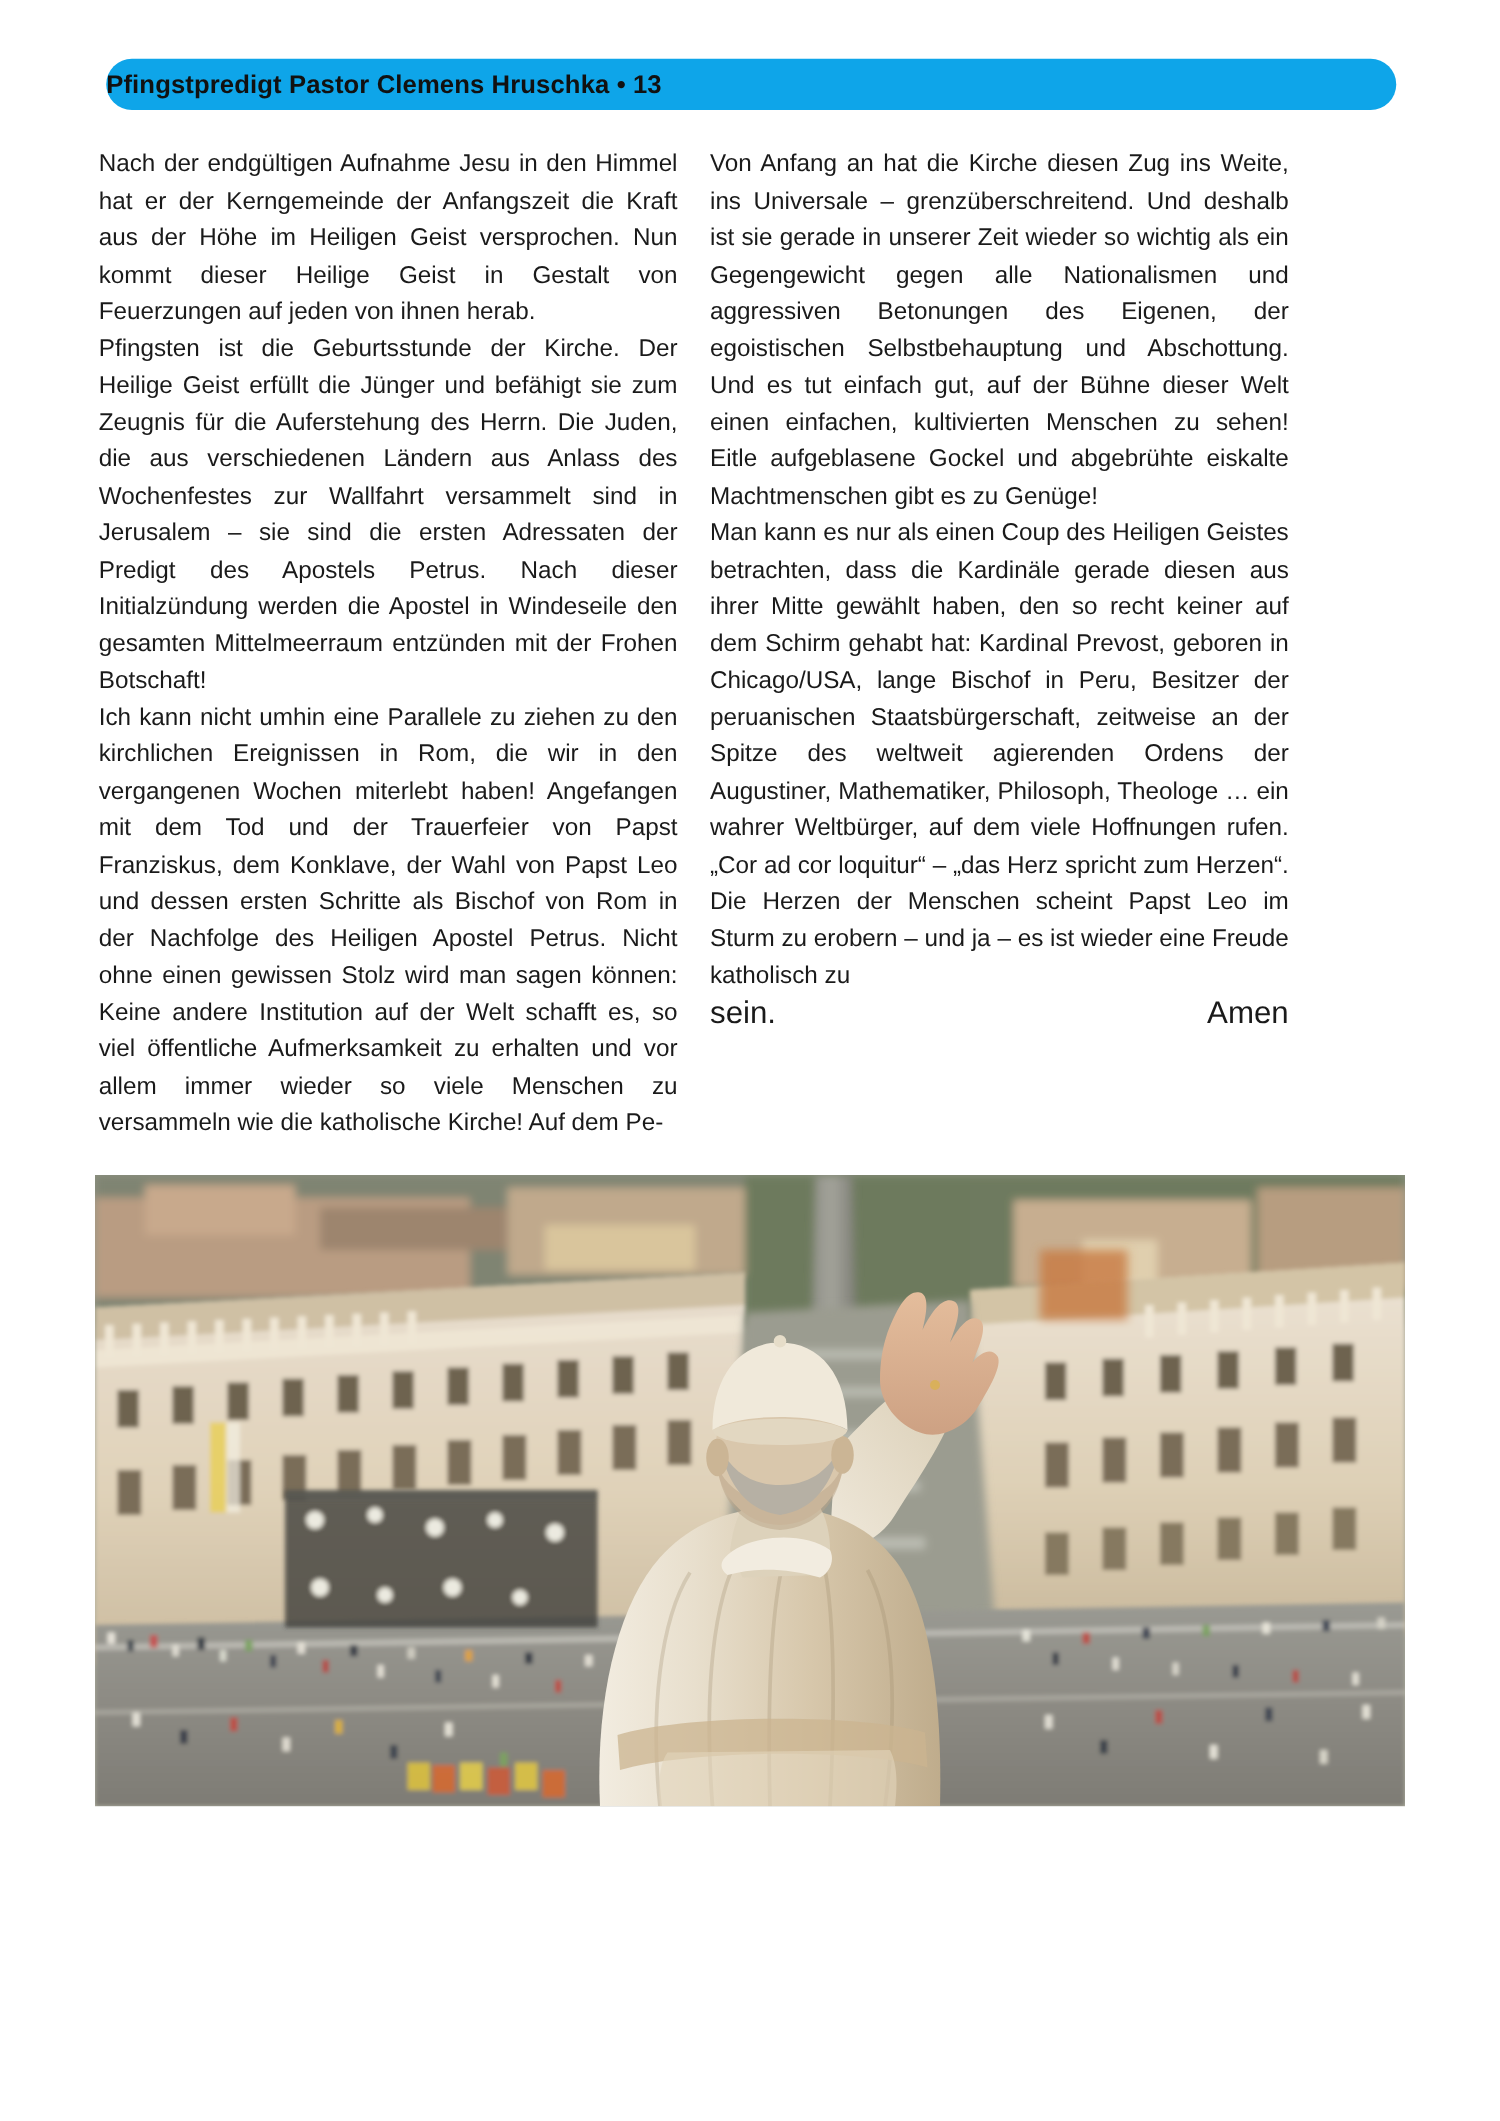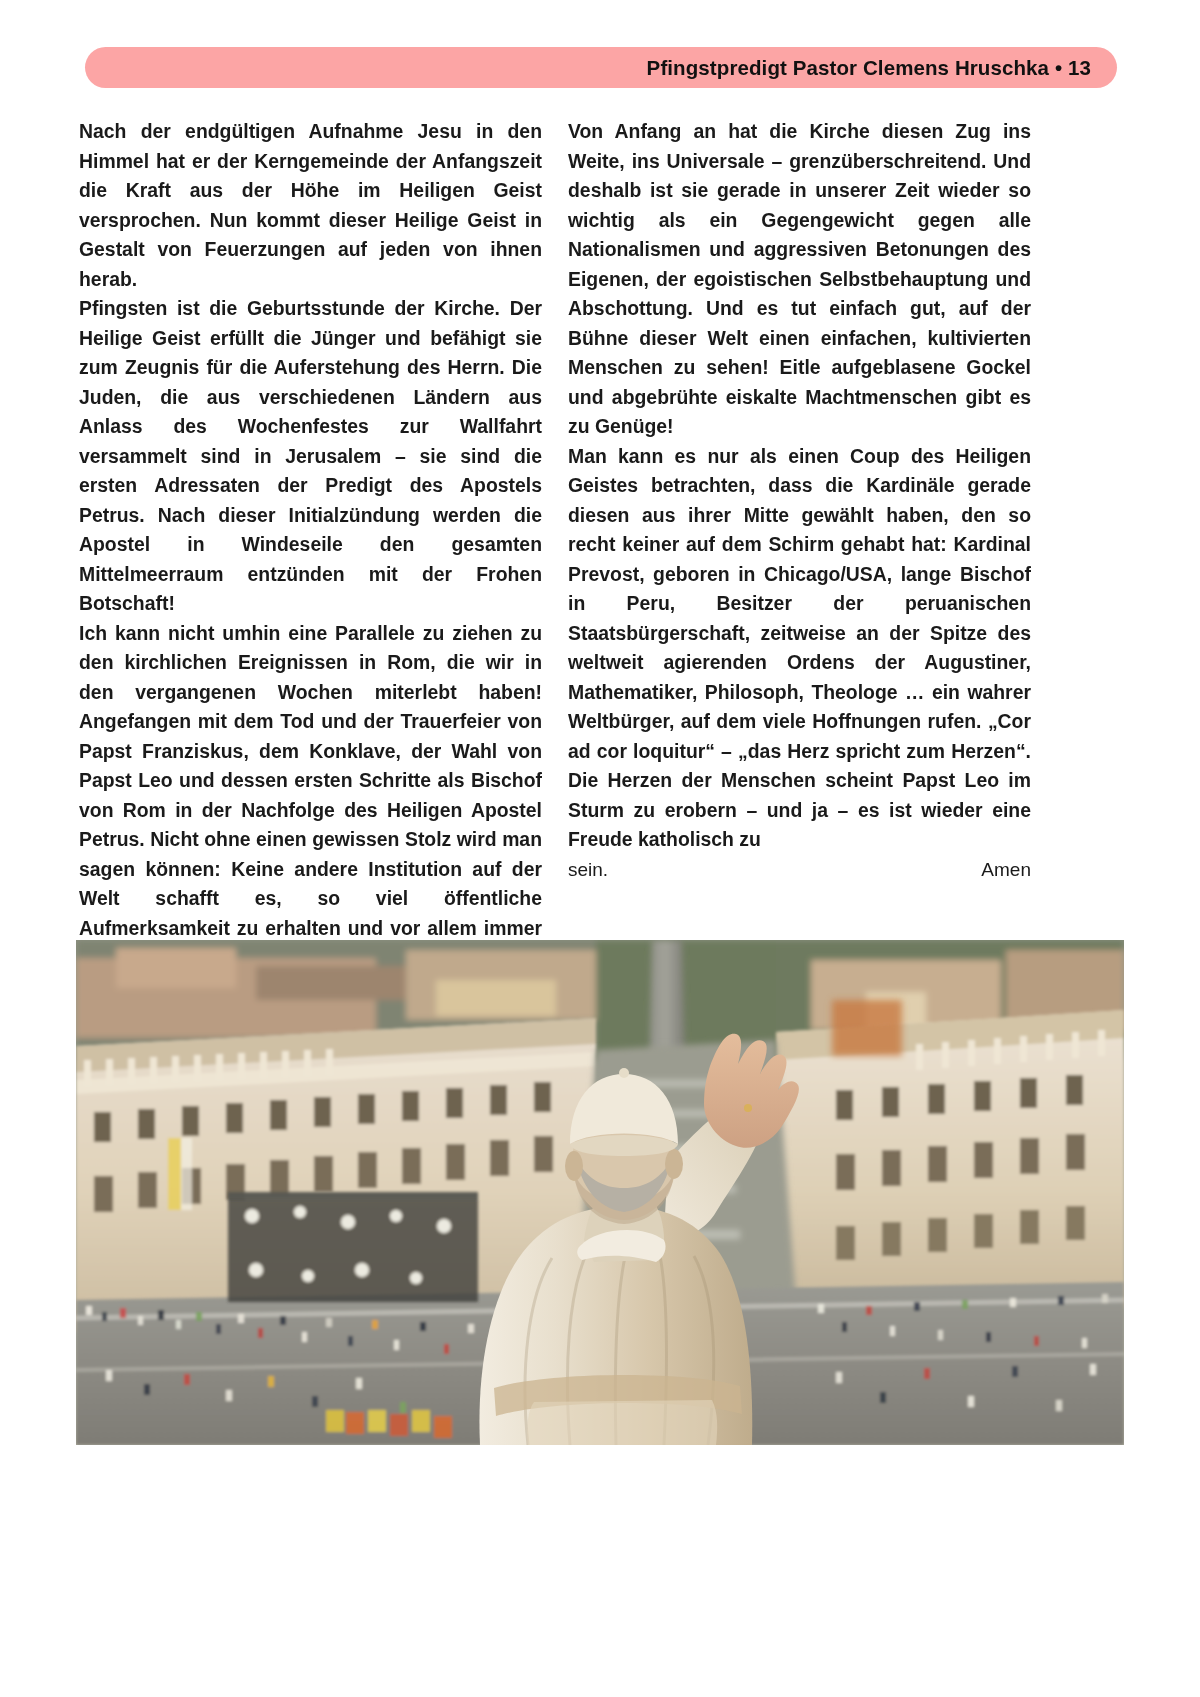--- a/index.html
+++ b/index.html
@@ -17,24 +17,24 @@
   }
 
   
   .header-bar {
     position: absolute;
     left: 85px;
     top: 47px;
     width: 1032px;
     height: 41px;
     border-radius: 21px;
-    background: #fca5a5;
+    background: #0ea5e9;
     display: flex;
     align-items: center;
-    justify-content: flex-end;
+    justify-content: flex-start;
     box-sizing: border-box;
     padding-right: 26px;
   }
   .header-title {
     font-size: 20.5px;
     font-weight: bold;
     color: #111111;
     letter-spacing: 0.1px;
     white-space: nowrap;
   }
@@ -53,27 +53,26 @@
     flex: 0 0 463px;
   }
   .para {
     font-size: 19.4px;
     line-height: 29.5px;
     text-align: justify;
     text-justify: inter-word;
     margin: 0;
     hyphens: manual;
     color: #1a1a1a;
-    font-weight: bold;
   }
   .sein-wrap {
     display: flex;
     justify-content: space-between;
     align-items: baseline;
-    font-size: 19px;
+    font-size: 25px;
     line-height: 29.5px;
     color: #1a1a1a;
   }
 
   
   .photo-frame {
     position: absolute;
     left: 76px;
     top: 940px;
     width: 1048px;

